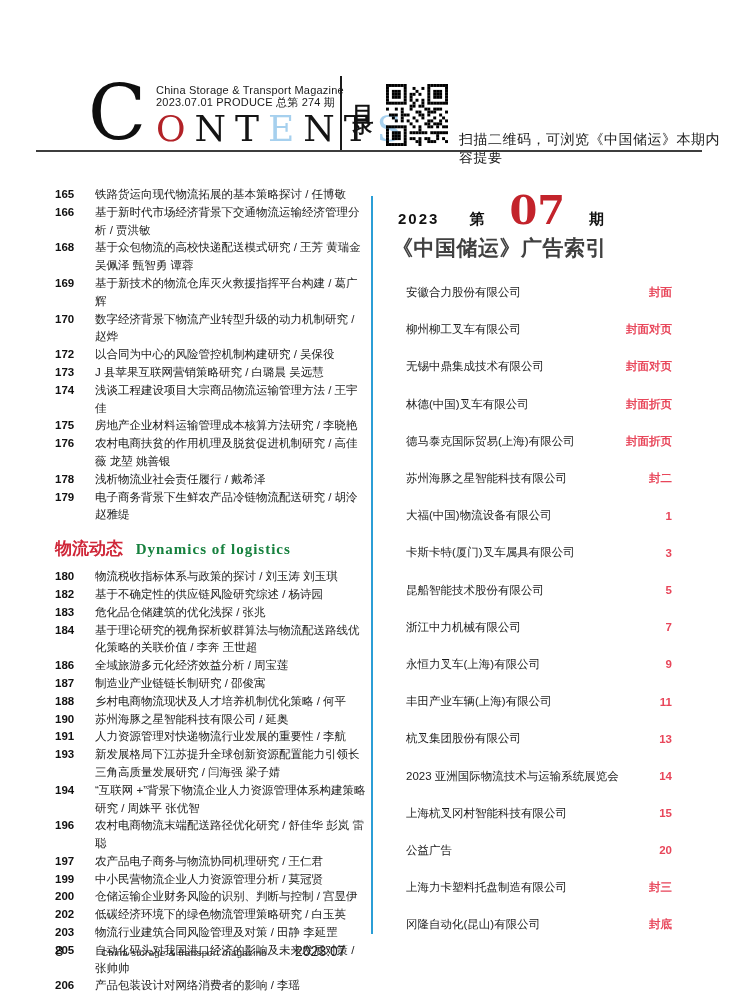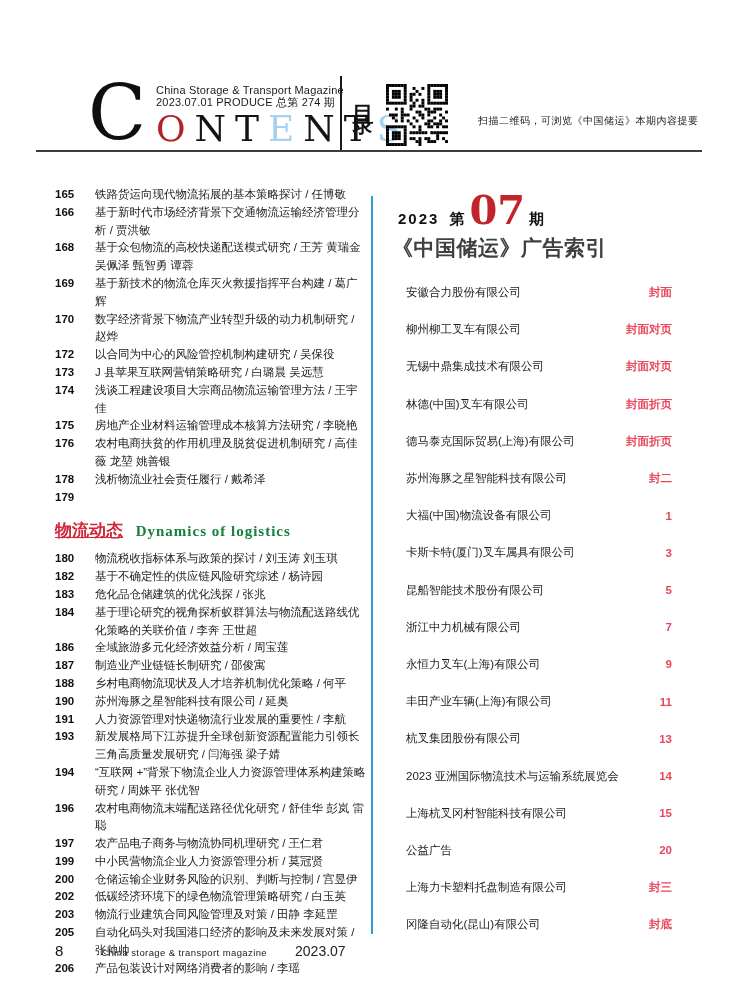--- a/index.html
+++ b/index.html
@@ -11,40 +11,40 @@
          font-size:76px;line-height:66px;color:#0f0f0f;}
   .logo-right{position:absolute;left:156px;top:84px;}
   .mag-line1,.mag-line2{font-size:11px;line-height:12px;color:#1a1a1a;letter-spacing:.2px;white-space:nowrap;}
   .ontents{font-family:"DejaVu Serif","Liberation Serif",serif;font-size:36px;line-height:38px;
            letter-spacing:9px;margin-top:2px;white-space:nowrap;}
   .head-vline{position:absolute;left:340px;top:76px;width:2px;height:74px;background:#1a1a1a;}
   .toc-label{position:absolute;left:349px;top:88px;writing-mode:vertical-rl;text-orientation:upright;
              font-size:21px;font-weight:600;letter-spacing:9px;color:#111;}
   .qr{position:absolute;left:386px;top:84px;width:62px;height:62px;}
   .qr rect{fill:#000;}
-  .qr-caption{position:absolute;left:459px;top:114px;font-size:10px;color:#1a1a1a;letter-spacing:.5px;margin-left:19px;}
+  .qr-caption{position:absolute;left:459px;top:131px;font-size:14px;color:#1a1a1a;letter-spacing:.5px;}
   .head-rule{position:absolute;left:36px;right:30px;top:150px;height:2px;background:#3d3d3d;}
 
   
   .left-col{position:absolute;left:55px;top:186px;width:314px;}
   .article-list{list-style:none;margin:0;padding:0;}
   .article{display:flex;font-size:11.5px;line-height:17.8px;}
   .pg{flex:none;width:40px;font-weight:700;color:#111;}
   .ti{flex:1;color:#212121;}
   .section-head{margin:10px 0 7px;line-height:24px;}
-  .section-cn{font-size:17px;font-weight:700;color:#cf2638;text-decoration:underline;}
+  .section-cn{font-size:17px;font-weight:700;color:#cf2638;}
   .section-en{font-family:Liberation Serif, serif;font-size:15px;color:#15803d;
               letter-spacing:1px;margin-left:6px;}
 
   
   .col-divider{position:absolute;left:371px;top:196px;width:2px;height:738px;background:#2b9ed6;}
 
   
   .right-col{position:absolute;left:392px;top:190px;width:282px;}
-  .issue-line{display:flex;align-items:baseline;height:42px;padding-left:6px;font-weight:700;color:#111;}
+  .issue-line{display:flex;align-items:baseline;height:42px;padding-left:6px;font-weight:700;color:#111;gap:20px;}
   .issue-year{font-size:15px;letter-spacing:2px;margin-right:10px;}
   .issue-prefix{font-size:15px;margin-right:5px;}
   .issue-num{font-family:"DejaVu Serif","Liberation Serif",serif;font-size:40px;font-weight:700;
              color:#c3232b;line-height:40px;}
   .issue-suffix{font-size:15px;margin-left:4px;}
   .ad-title{font-size:21px;font-weight:700;color:#404040;margin:2px 0 0;letter-spacing:.5px;line-height:28px;}
   .ad-list{list-style:none;margin:12px 0 0;padding:0 0 0 6px;}
   .ad-row{display:flex;justify-content:space-between;align-items:center;height:37.2px;}
   .ad-name{font-size:11.5px;color:#1c1c1c;margin-left:8px;}
   .ad-page{font-size:11.5px;font-weight:700;color:#e8465a;padding-right:2px;white-space:nowrap;}
@@ -310,20 +310,21 @@
         <li class="article">
           <span class="pg">176</span>
           <span class="ti">农村电商扶贫的作用机理及脱贫促进机制研究 / 高佳薇 龙堃 姚善银</span>
         </li>
         <li class="article">
           <span class="pg">178</span>
           <span class="ti">浅析物流业社会责任履行 / 戴希泽</span>
         </li>
         <li class="article">
           <span class="pg">179</span>
+          <span class="ti">电子商务背景下生鲜农产品冷链物流配送研究 / 胡泠 赵雅缇</span>
         </li>
       </ol>
     <h2 class="section-head">
       <span class="section-cn">物流动态</span>
       <span class="section-en">Dynamics of logistics</span>
     </h2>
     <ol class="article-list" id="articles-bottom">
         <li class="article">
           <span class="pg">180</span>
           <span class="ti">物流税收指标体系与政策的探讨 / 刘玉涛 刘玉琪</span>

